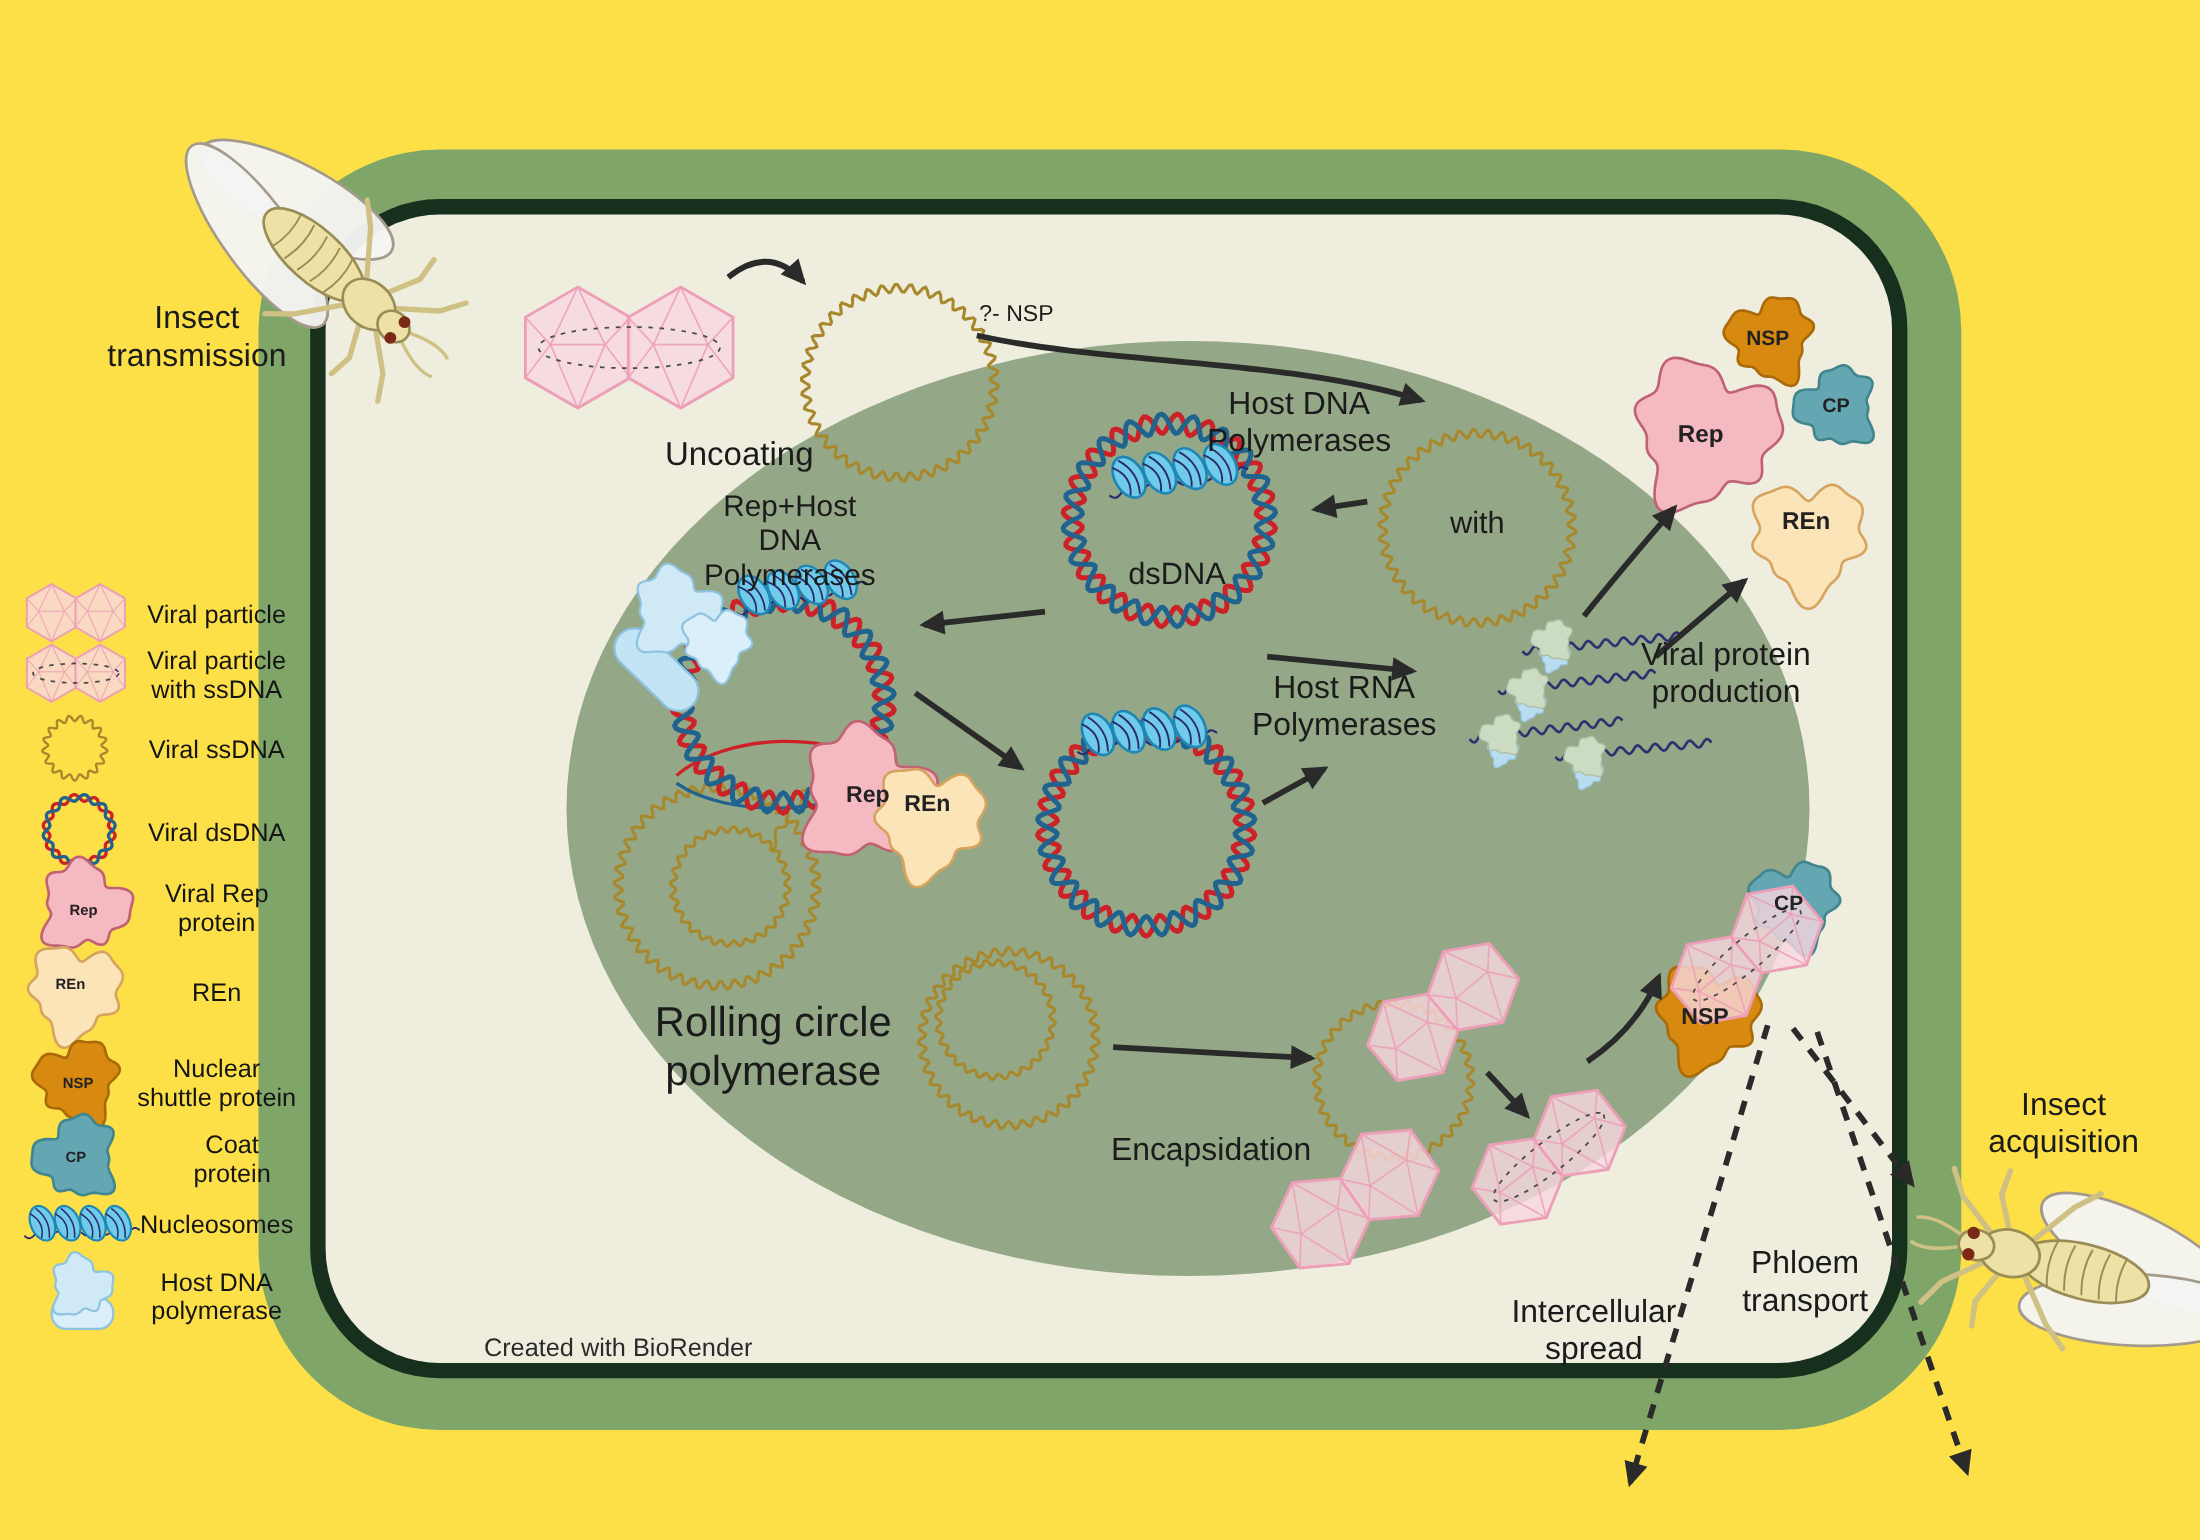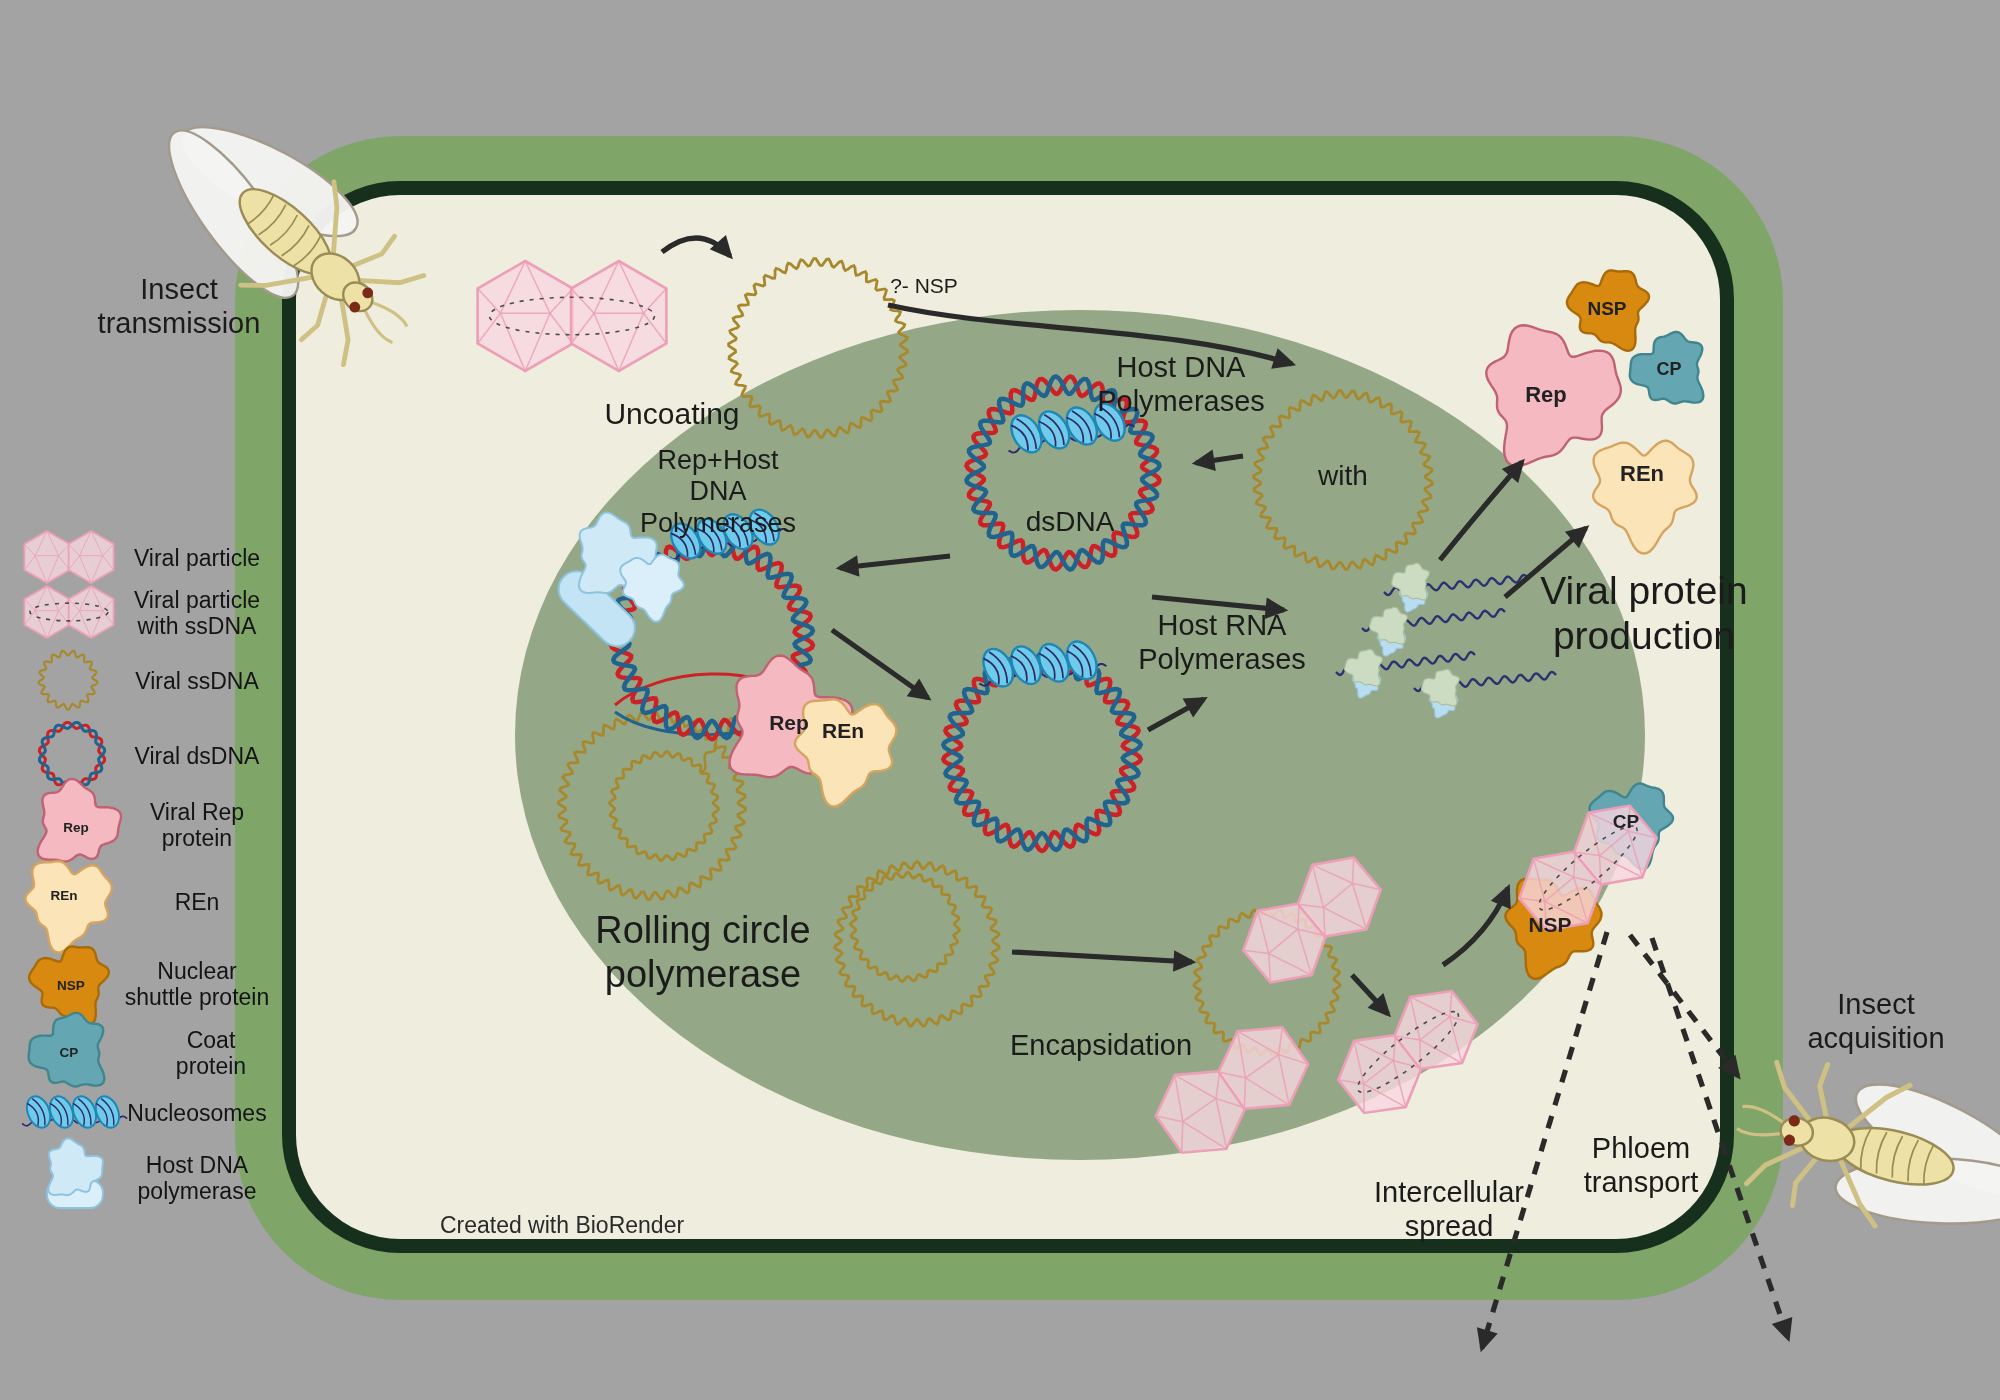--- a/index.html
+++ b/index.html
@@ -1,16 +1,16 @@
 <!DOCTYPE html>
 <html><head>
 <meta charset="utf-8">
 <style>
   html,body{margin:0;padding:0;background:#fff;}
-  #canvas{position:relative;width:2000px;height:1400px;background:#a3a3a3;overflow:hidden;
+  #canvas{position:relative;width:2000px;height:1400px;background:#fde047;overflow:hidden;
           font-family:"Liberation Sans",sans-serif;}
   #diagram{position:absolute;left:0;top:0;}
   .stage-label{position:absolute;transform:translate(-50%,-50%);text-align:center;
                color:#1b1b1b;font-weight:500;line-height:1.16;white-space:nowrap;}
   .mol-tag{position:absolute;transform:translate(-50%,-50%);color:#222;font-weight:700;white-space:nowrap;}
   .legend-label{position:absolute;transform:translate(-50%,-50%);text-align:center;color:#141414;
                 font-size:23px;line-height:1.12;font-weight:500;white-space:nowrap;}
   .credit{position:absolute;transform:translate(-50%,-50%);color:#2a2a2a;font-size:23px;font-weight:400;}
 </style>
 </head>
@@ -472,21 +472,21 @@
       </div>
       <div class="stage-label" style="left: 718px; top: 492px; font-size: 27px;">
         <div>Rep+Host</div>
         <div>DNA</div>
         <div>Polymerases</div>
       </div>
       <div class="stage-label" style="left: 1222px; top: 643px; font-size: 29px;">
         <div>Host RNA</div>
         <div>Polymerases</div>
       </div>
-      <div class="stage-label" style="left: 1644px; top: 613px; font-size: 39px;">
+      <div class="stage-label" style="left: 1569px; top: 613px; font-size: 29px;">
         <div>Viral protein</div>
         <div>production</div>
       </div>
       <div class="stage-label" style="left: 703px; top: 952px; font-size: 38px;">
         <div>Rolling circle</div>
         <div>polymerase</div>
       </div>
       <div class="stage-label" style="left: 1101px; top: 1046px; font-size: 29px;">
         <div>Encapsidation</div>
       </div>

